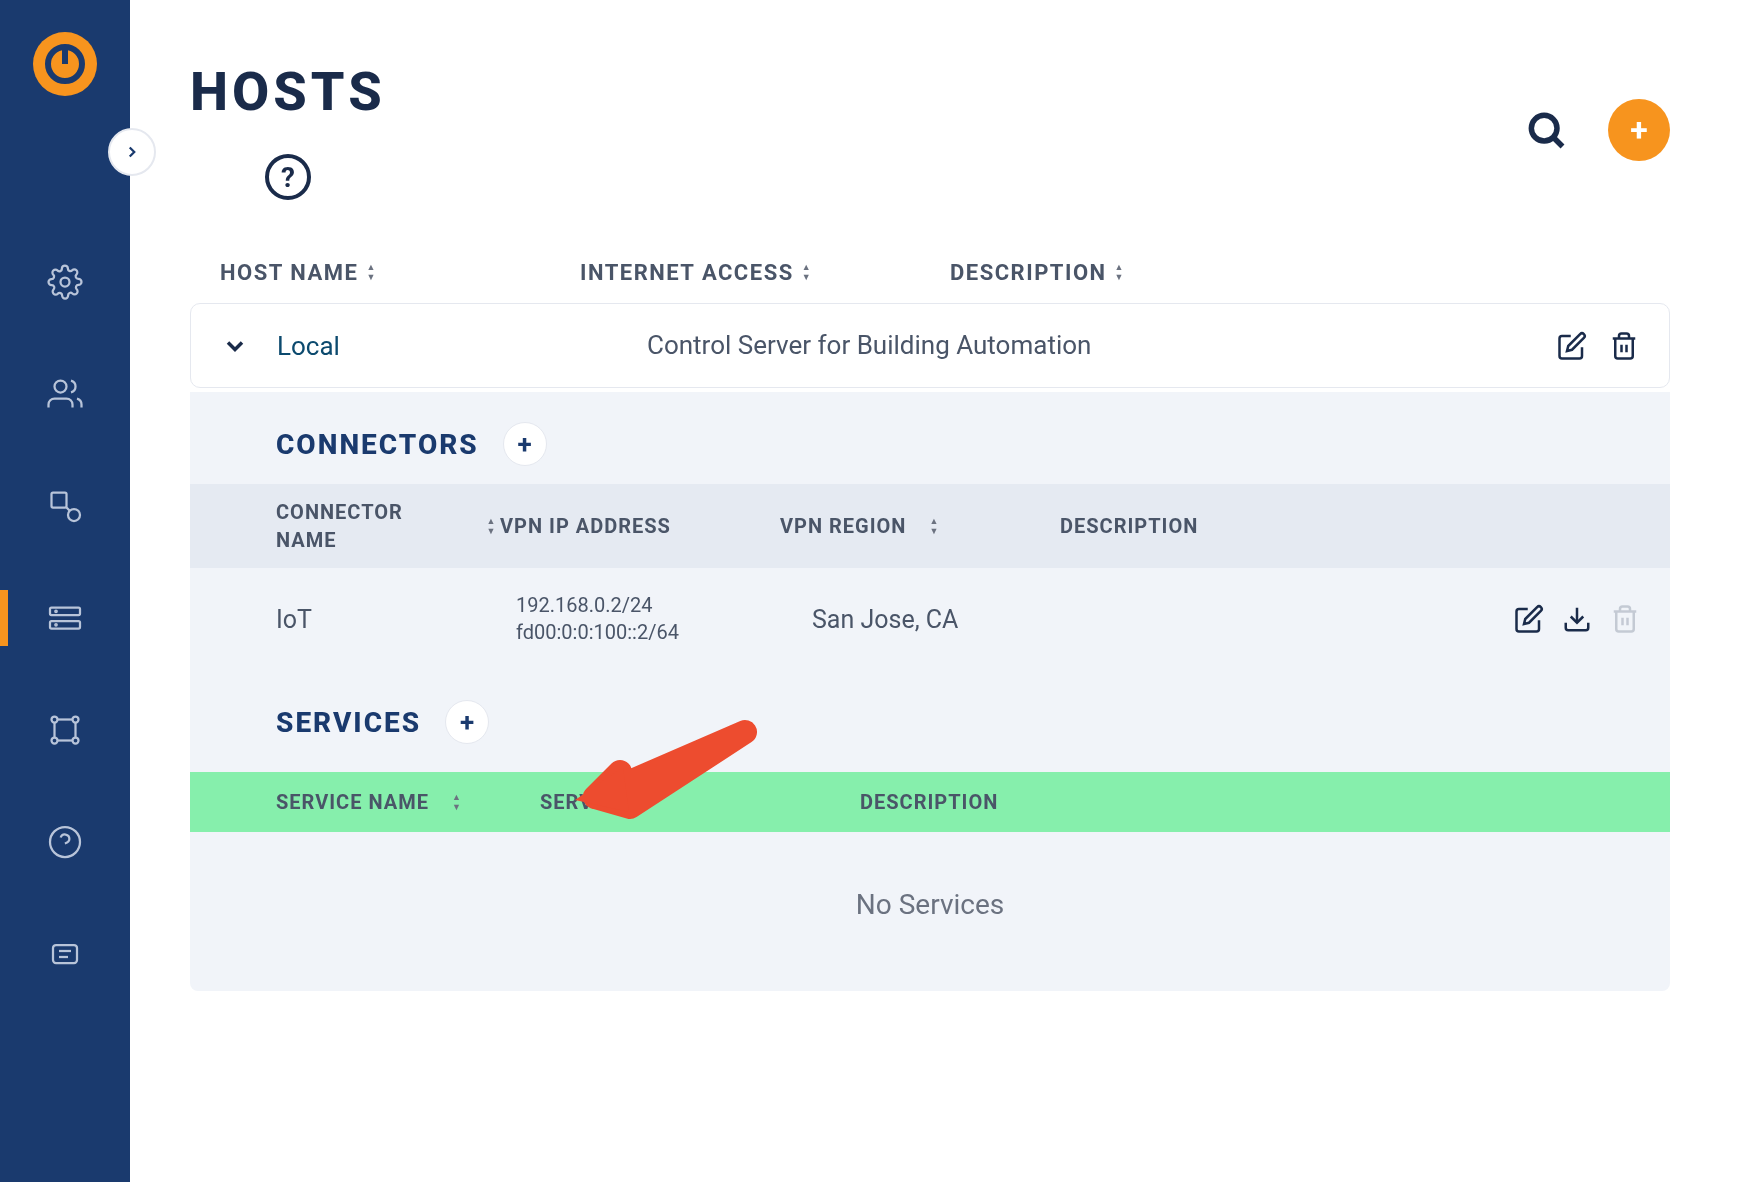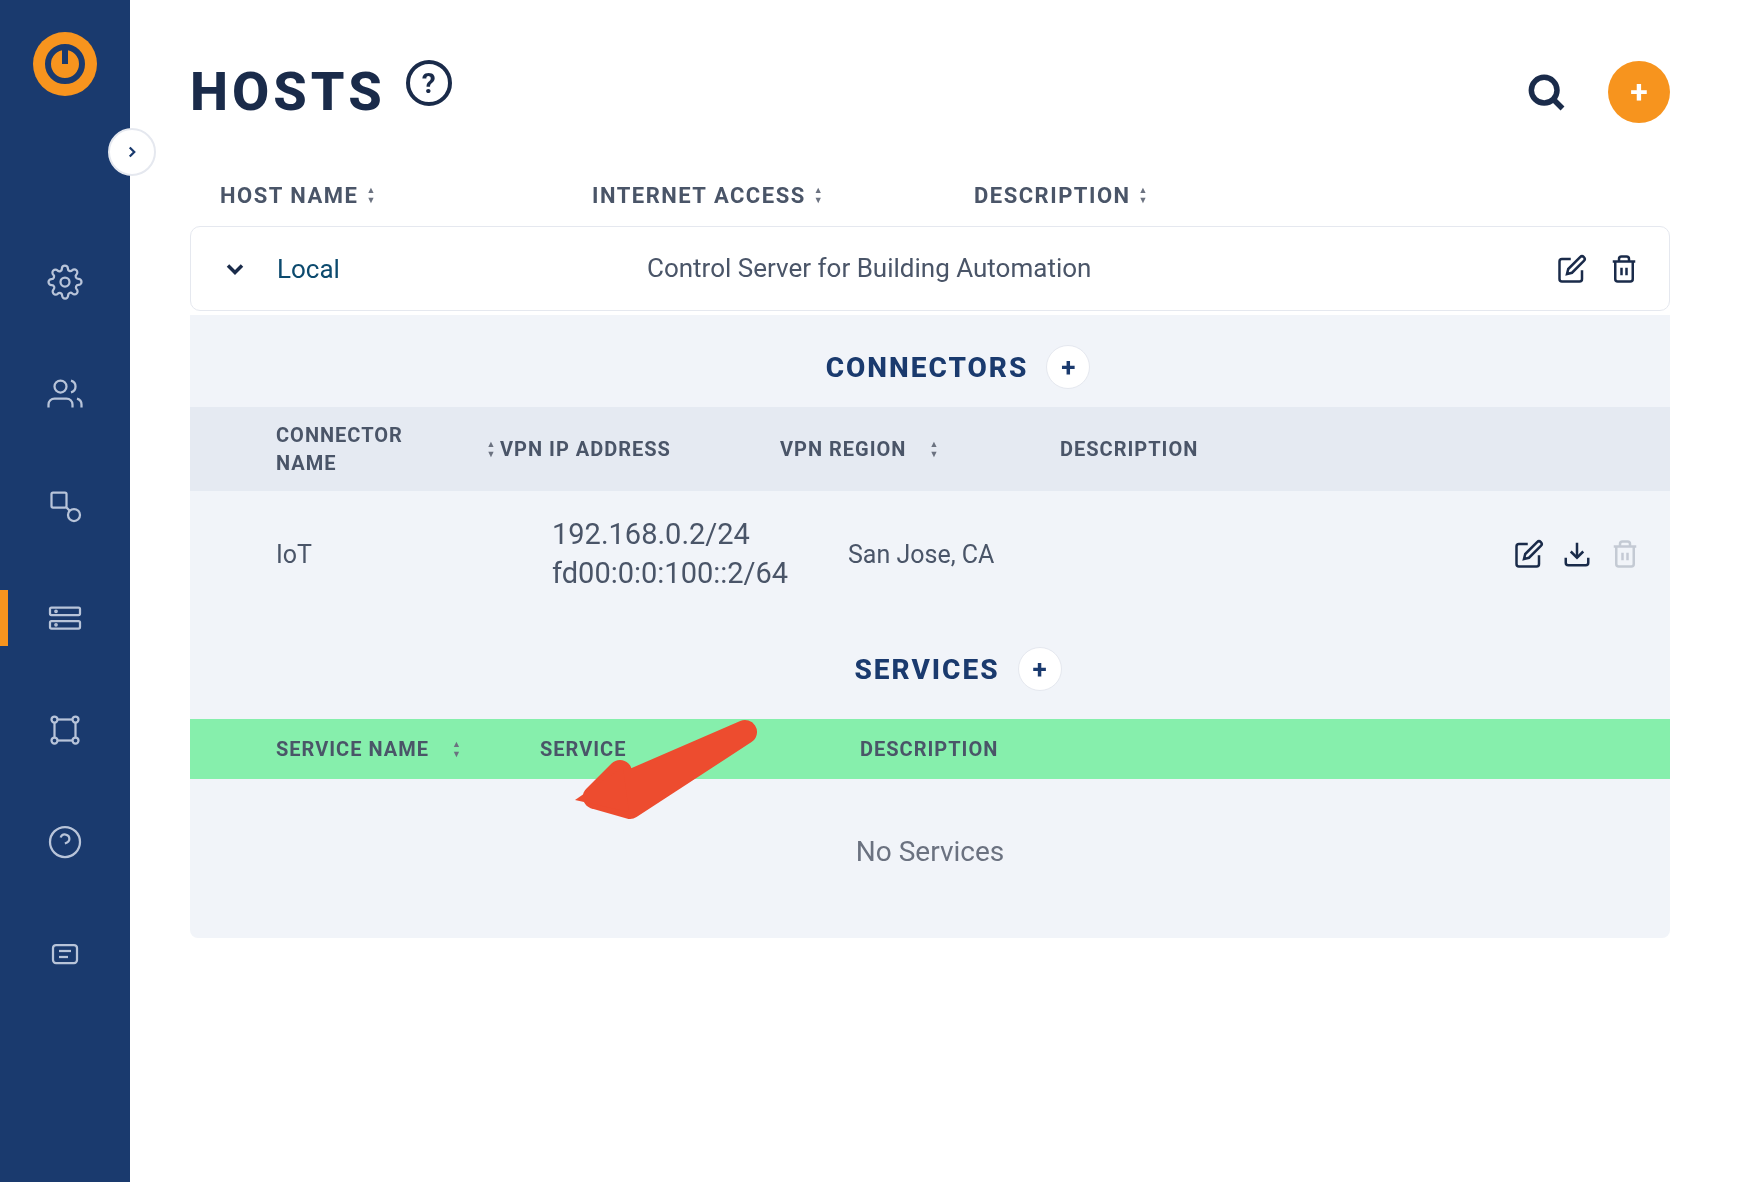--- a/index.html
+++ b/index.html
@@ -10,59 +10,59 @@
 .logo-inner { width: 40px; height: 40px; border: 6px solid #1a3a6e; border-radius: 50%; position: relative; }
 .logo-inner::after { content: ""; position: absolute; width: 6px; height: 18px; background: #1a3a6e; left: 50%; top: -4px; transform: translateX(-50%); }
 .expand-btn { position: absolute; left: 108px; top: 128px; width: 48px; height: 48px; border-radius: 50%; background: #fff; border: 2px solid #e5e8ef; display: flex; align-items: center; justify-content: center; cursor: pointer; }
 .nav-items { margin-top: 140px; display: flex; flex-direction: column; gap: 56px; align-items: center; width: 100%; }
 .nav-item { width: 100%; height: 56px; display: flex; align-items: center; justify-content: center; cursor: pointer; position: relative; }
 .nav-item.active::before { content: ""; position: absolute; left: 0; top: 0; bottom: 0; width: 8px; background: #f7941e; }
 .nav-icon { width: 36px; height: 36px; stroke: #b8c4d9; stroke-width: 1.5; fill: none; }
 
 .main { margin-left: 130px; padding: 60px 70px 40px 60px; }
 .header { display: flex; align-items: center; justify-content: space-between; margin-bottom: 60px; }
-.title-group { display: flex; align-items: flex-start; gap: 20px; }
+.title-group { display: flex; align-items: center; gap: 31px; flex-direction: column; }
 .page-title { font-size: 54px; font-weight: 800; letter-spacing: 4px; color: #1a2b4a; }
 .help-circle { width: 46px; height: 46px; border: 4px solid #1a2b4a; border-radius: 50%; display: flex; align-items: center; justify-content: center; font-size: 28px; font-weight: 700; cursor: pointer; }
 .header-actions { display: flex; align-items: center; gap: 40px; }
 .search-icon { width: 44px; height: 44px; cursor: pointer; }
 .add-btn { width: 62px; height: 62px; border-radius: 50%; background: #f7941e; display: flex; align-items: center; justify-content: center; cursor: pointer; font-size: 32px; color: #fff; font-weight: 700; }
 
-.table-header { display: flex; padding: 0 30px 18px 30px; gap: 12px; }
+.table-header { display: flex; padding: 0 30px 18px 30px; gap: 0; }
 .col { font-size: 22px; font-weight: 700; letter-spacing: 1.5px; color: #4a5568; display: flex; align-items: center; gap: 8px; }
 .col-hostname { width: 360px; }
 .col-internet { width: 370px; }
 .col-desc { flex: 1; }
 .sort-icon { width: 14px; display: inline-flex; flex-direction: column; gap: 1px; cursor: pointer; }
 .sort-icon::before { content: "▲"; font-size: 9px; line-height: 1; color: #6b7280; }
 .sort-icon::after { content: "▼"; font-size: 9px; line-height: 1; color: #6b7280; }
 
 .host-row { background: #fff; border: 1px solid #e5e8ef; border-radius: 10px; padding: 24px 30px; display: flex; align-items: center; margin-bottom: 4px; }
 .chevron { width: 28px; margin-right: 28px; cursor: pointer; }
 .host-name { width: 304px; font-size: 26px; color: #4a5568; }
 .host-internet { width: 370px; font-size: 26px; color: #0c4a6e; }
 .host-desc { flex: 1; font-size: 26px; color: #4a5568; line-height: 1.35; }
 .row-actions { display: flex; gap: 22px; }
 .action-icon { width: 30px; height: 30px; cursor: pointer; stroke: #1a2b4a; stroke-width: 2; fill: none; }
 
 .sub-panel { background: #f1f4f9; border-radius: 0 0 8px 8px; padding: 0; }
-.section-header { display: flex; align-items: center; gap: 18px; padding: 30px 30px 18px 86px; justify-content: center; }
+.section-header { display: flex; align-items: center; gap: 24px; padding: 30px 30px 18px 86px; }
 .section-title { font-size: 28px; font-weight: 800; letter-spacing: 2px; color: #1a3a6e; }
 .plus-circle { width: 44px; height: 44px; border-radius: 50%; background: #fff; border: 1px solid #e5e8ef; display: flex; align-items: center; justify-content: center; font-size: 26px; font-weight: 700; color: #1a3a6e; cursor: pointer; }
 
 .sub-table-header { background: #e5eaf2; padding: 14px 30px; display: flex; }
 .sub-col { font-size: 20px; font-weight: 700; letter-spacing: 1px; color: #4a5568; display: flex; align-items: center; gap: 23px; }
 .sub-col-name { width: 280px; padding-left: 56px; line-height: 1.4; }
 .sub-col-ip { width: 280px; }
 .sub-col-region { width: 280px; }
 .sub-col-desc { flex: 1; }
 
 .connector-row { padding: 24px 30px; display: flex; align-items: center; gap: 16px; }
 .conn-name { width: 280px; padding-left: 56px; font-size: 25px; color: #4a5568; }
-.conn-ip { width: 280px; font-size: 29px; color: #4a5568; line-height: 1.35; margin-left: 36px; }
+.conn-ip { width: 280px; font-size: 20px; color: #4a5568; line-height: 1.35; }
 .conn-region { width: 280px; font-size: 25px; color: #4a5568; }
 .conn-desc { flex: 1; }
 .conn-actions { display: flex; gap: 18px; align-items: center; }
 .disabled-icon { stroke: #c4cad4; }
 
 .services-table-header { background: #86efac; padding: 18px 30px; display: flex; margin-top: 10px; }
 .svc-col-name { width: 320px; padding-left: 56px; }
 .svc-col-service { width: 320px; }
 .svc-col-desc { flex: 1; }
 

